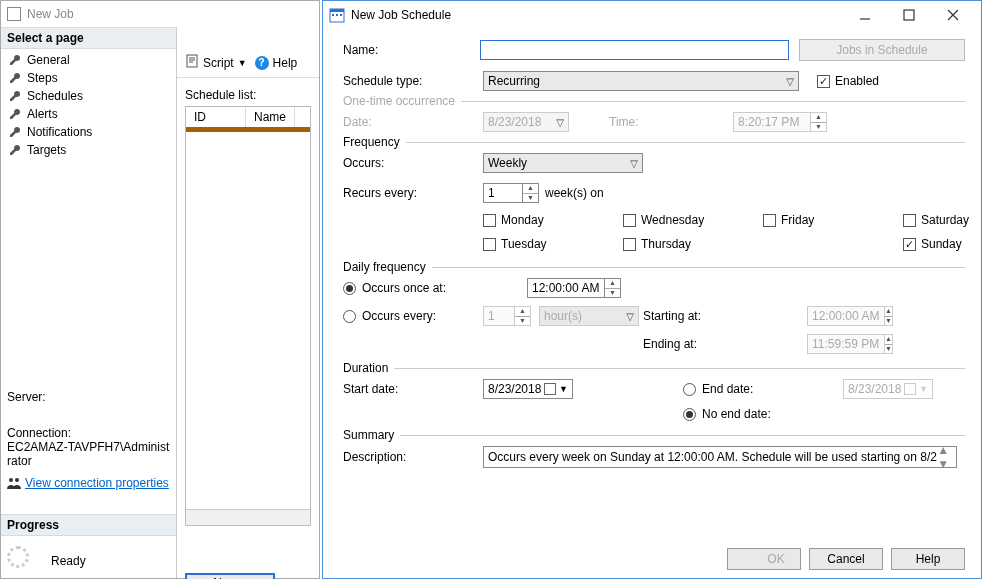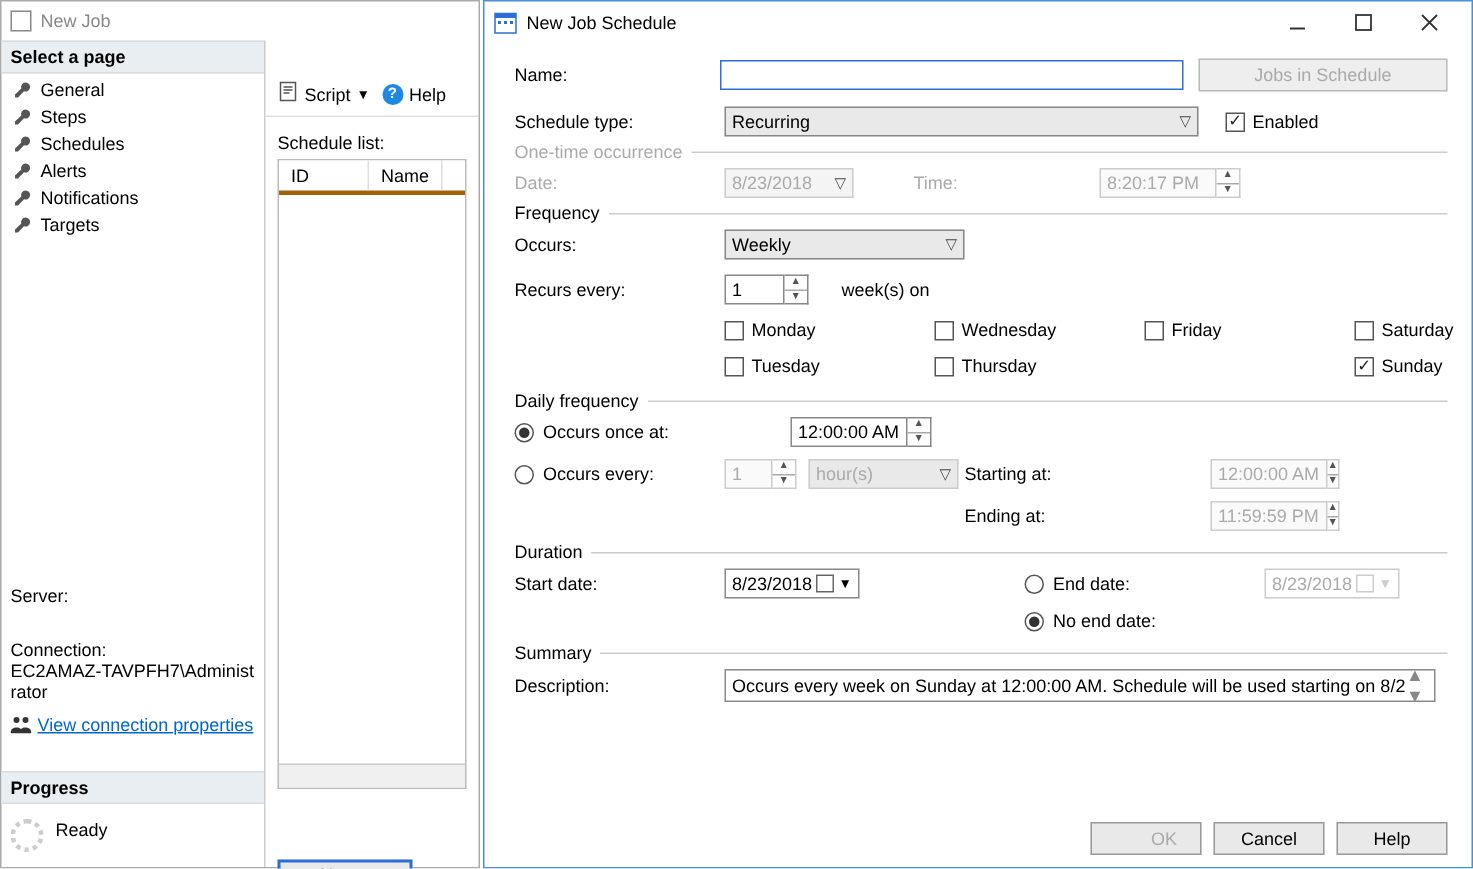--- a/index.html
+++ b/index.html
@@ -13,30 +13,30 @@
   .side-section-head { background: #e9eef3; font-weight: bold; padding: 3px 6px; border-bottom: 1px solid #d6dbe0; border-top:1px solid #d6dbe0;}
   .side-list { padding: 2px 0 8px 0; }
   .side-item { display: flex; align-items: center; gap: 6px; padding: 2px 8px; cursor: pointer; }
   .wrench { width: 12px; height: 12px; display:inline-block; }
   .wrench svg { width:12px; height:12px; }
   .conn-area { font-size:12px; }
   .conn-area .lbl { padding: 4px 6px 0 6px; }
   .conn-area .val { padding: 0 6px 4px 6px; word-break: break-all; }
   .conn-link { color:#0066cc; text-decoration: underline; display:flex; align-items:center; gap:4px; padding: 4px 6px; cursor:pointer;}
   .conn-link .people { width:14px; height:12px; }
-  .progress-row { display:flex; align-items:flex-start; gap:8px; padding:10px 6px;}
+  .progress-row { display:flex; align-items:flex-end; gap:22px; padding:10px 6px;}
   .spinner { width:22px; height:22px; border-radius:50%; border:3px dotted #ccc; }
   .right-of-side { margin-left:176px; height: calc(100% - 26px); position:relative;margin-top:21px;}
   .toolbar-row { height:30px; display:flex; align-items:center; gap:8px; padding:0 8px; border-bottom:1px solid #ddd;}
   .script-btn { display:flex; align-items:center; gap:4px; cursor:pointer;}
   .help-btn { display:flex; align-items:center; gap:4px; cursor:pointer;}
   .bluecircle { width:14px;height:14px;border-radius:50%;background:#1e88e5;color:#fff;display:flex;align-items:center;justify-content:center;font-size:10px;font-weight:bold;}
   .sched-label { padding: 10px 8px 4px 8px;}
   .sched-table { margin: 0 8px; border:1px solid #bbb; height: 420px; position:relative;}
-  .sched-table-head { display:flex; background:#fff; border-bottom:3px solid #a16207;}
+  .sched-table-head { display:flex; background:#fff; border-bottom:5px solid #a16207;}
   .sched-col { padding:3px 8px; border-right:1px solid #ddd;}
   .sched-col.id { width:60px;}
   .sched-scroll { position:absolute; left:0; right:0; bottom:0; height:16px; background:#f0f0f0; border-top:1px solid #ccc;}
   .new-btn-bar { position:absolute; left:8px; right:8px; bottom:6px; display:flex;}
   .btn { border:1px solid #888; background:#e9e9e9; padding:2px 0; width:90px; text-align:center; cursor:pointer; }
   .btn.focus { border:2px solid #2a6fd6; padding:1px 0;}
   
   
   .modal { position:absolute; left:322px; top:0; right:0; bottom:0; background:#fff; border:1px solid #4a90d9; }
   .modal-title { height:28px; display:flex; align-items:center; padding:0 6px; gap:6px; }
@@ -263,21 +263,21 @@
       </div>
       <div class="row">
         <div class="lab">Recurs every:</div>
         <div class="spin">
           <input style="width: 40px;" value="1">
           <div class="updn">
               <div>▲</div>
               <div>▼</div>
             </div>
         </div>
-        <span style="margin-left:22px">week(s) on</span>
+        <span style="margin-left:6px">week(s) on</span>
       </div>
       <div class="days">
         <div class="chk">
             <span class="box"></span>
             <span>Monday</span>
           </div>
         <div class="chk">
             <span class="box"></span>
             <span>Wednesday</span>
           </div>

